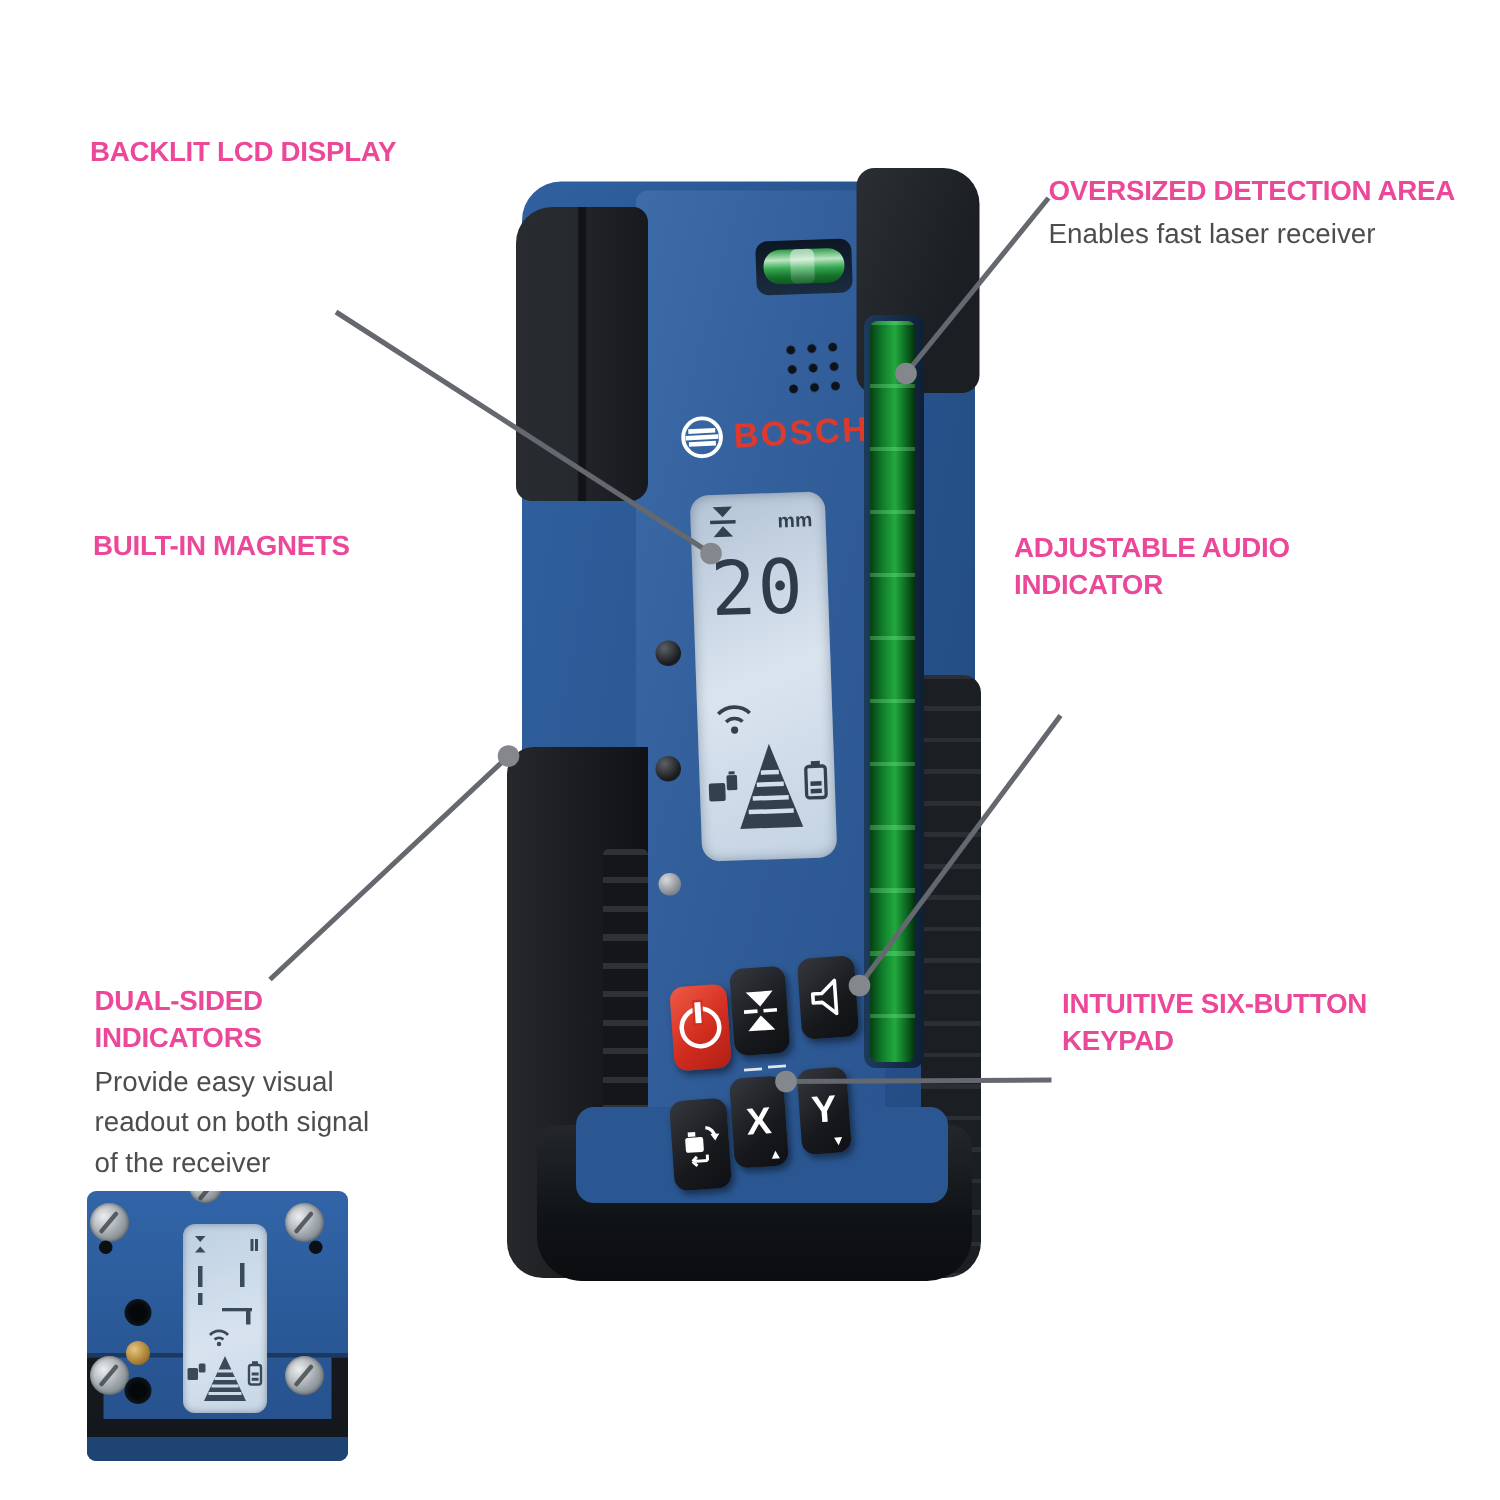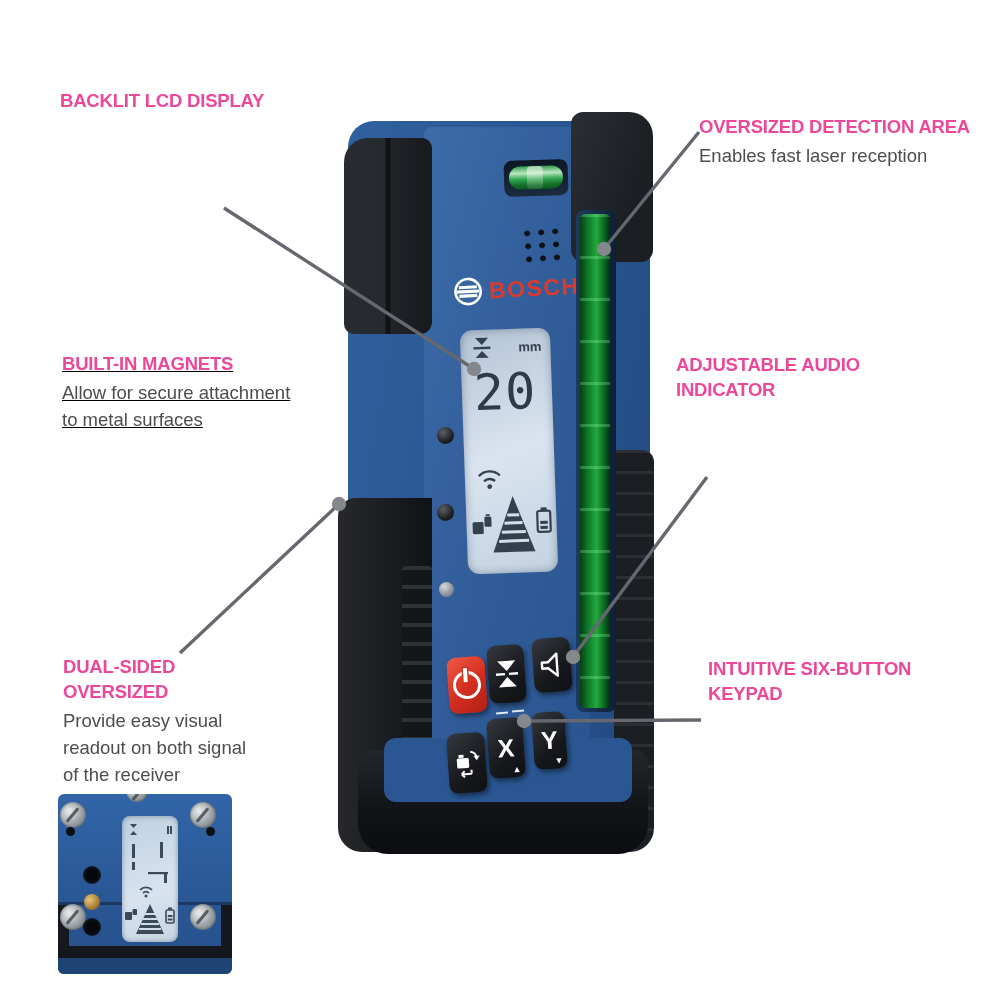--- a/index.html
+++ b/index.html
@@ -5,21 +5,21 @@
   html,body{margin:0;padding:0;}
   body{width:1000px;height:1000px;position:relative;background:#ffffff;
        font-family:"Liberation Sans",sans-serif;overflow:hidden;}
   
   .callout{position:absolute;z-index:30;}
   .co-title{font-weight:bold;font-size:18.5px;line-height:25px;color:#ec4899;
             letter-spacing:-0.2px;white-space:pre-line;margin:0 0 3px 0;}
   .co-body{font-size:18.5px;line-height:27px;color:#4c4d4e;white-space:pre-line;margin:0;}
   .co-backlit{left:60px;top:88px;width:280px;}
   .co-detection{left:699px;top:90px;width:298px;margin-top:24px;}
-  .co-magnets{left:62px;top:351px;width:290px;text-decoration:underline;}
+  .co-magnets{left:62px;top:351px;width:290px;}
   .co-audio{left:676px;top:352px;width:250px;}
   .co-dual{left:63px;top:654px;width:250px;}
   .co-keypad{left:708px;top:656px;width:260px;}
   
   #leaders{position:absolute;left:0;top:0;z-index:25;pointer-events:none;}
   #leaders line{stroke:#65686e;stroke-width:3.4;}
   #leaders circle{fill:#84888d;}
   
   .abs{position:absolute;}
   #device{position:absolute;left:0;top:0;width:1000px;height:1000px;z-index:10;}
@@ -109,34 +109,32 @@
      background:linear-gradient(160deg,#bed0e2,#d8e3ef 60%,#c6d5e4);box-shadow:inset 0 0 5px rgba(20,40,60,.4);}
 </style>
 </head>
 <body>
 
 <div class="callout co-backlit">
   <h3 class="co-title">BACKLIT LCD DISPLAY</h3>
 </div>
 <div class="callout co-detection">
   <h3 class="co-title">OVERSIZED DETECTION AREA</h3>
-  <p class="co-body">Enables fast laser reception</p>
+  <p class="co-body">Enables fast laser receiver</p>
 </div>
 <div class="callout co-magnets">
   <h3 class="co-title">BUILT-IN MAGNETS</h3>
-  <p class="co-body">Allow for secure attachment
-to metal surfaces</p>
 </div>
 <div class="callout co-audio">
   <h3 class="co-title">ADJUSTABLE AUDIO
 INDICATOR</h3>
 </div>
 <div class="callout co-dual">
   <h3 class="co-title">DUAL-SIDED
-OVERSIZED</h3>
+INDICATORS</h3>
   <p class="co-body">Provide easy visual
 readout on both signal
 of the receiver</p>
 </div>
 <div class="callout co-keypad">
   <h3 class="co-title">INTUITIVE SIX-BUTTON
 KEYPAD</h3>
 </div>
 
 <svg id="leaders" width="1000" height="1000">

